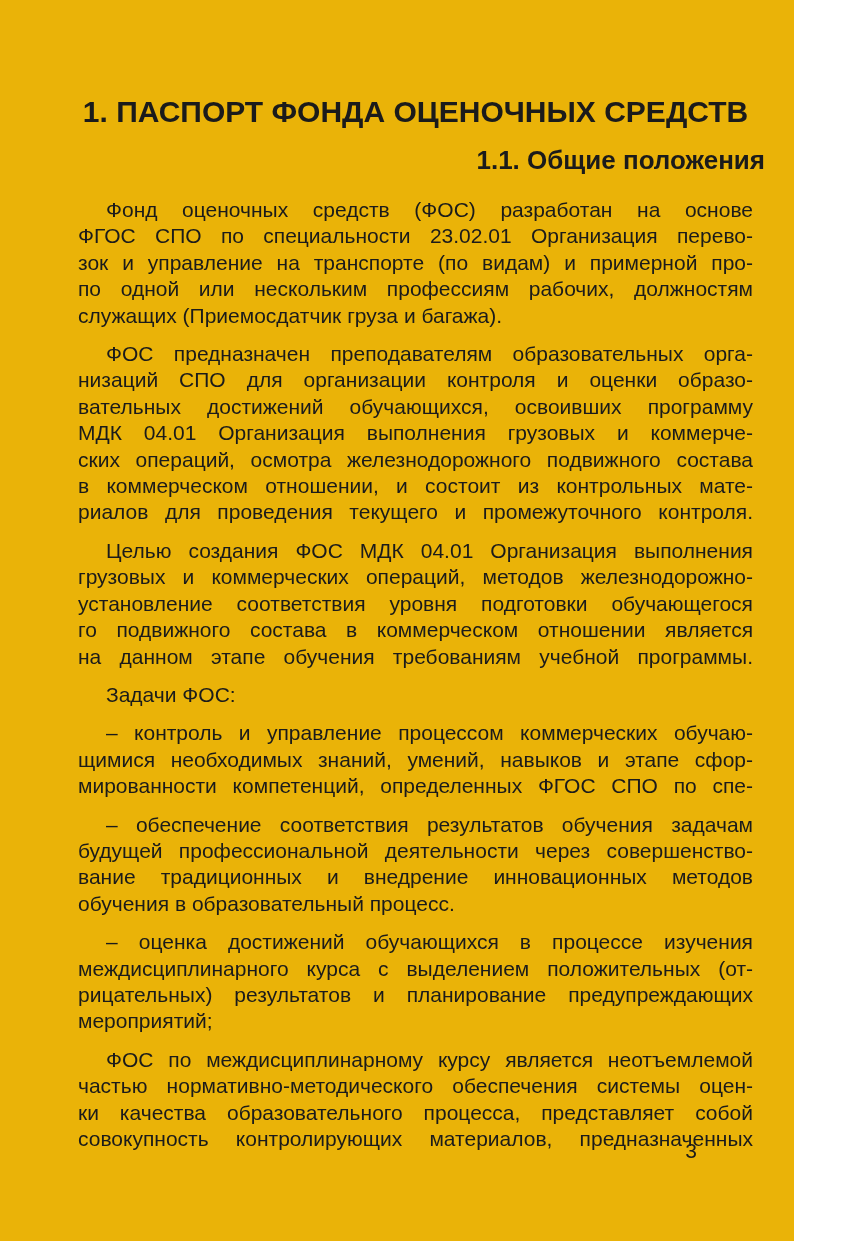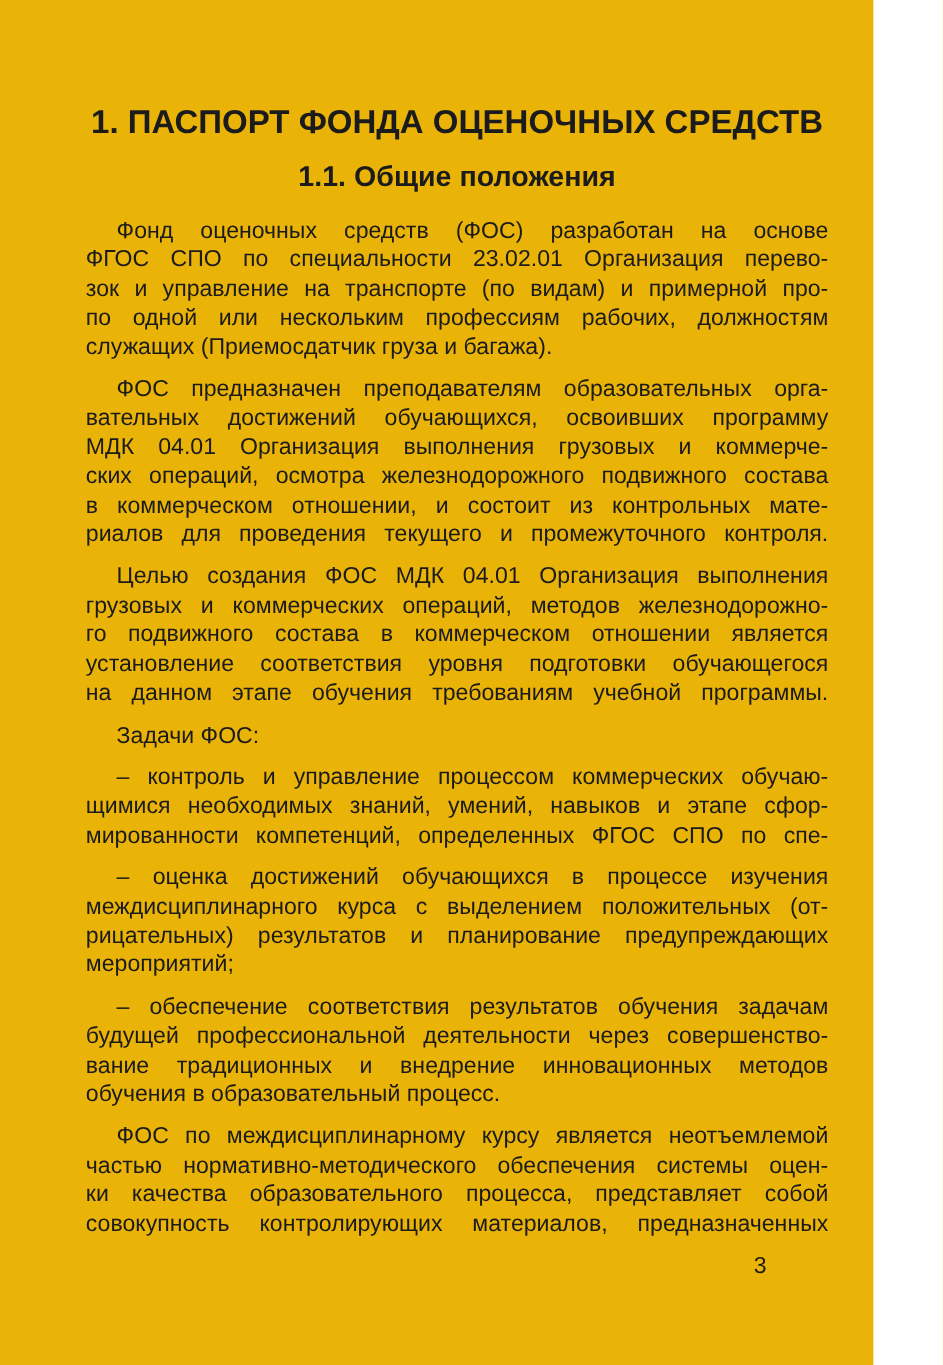--- a/index.html
+++ b/index.html
@@ -30,21 +30,21 @@
     font-weight: bold;
     text-align: center;
     letter-spacing: 0px;
     white-space: nowrap;
   }
   .subtitle {
     margin-top: 14px;
     font-size: 26px;
     line-height: 32px;
     font-weight: bold;
-    text-align: center;
+    text-align: right;
   }
   .body-text {
     margin-top: 21px;
     font-size: 21px;
   }
   .paragraph {
     margin: 12px;
     padding: 0;
   }
   .line {
@@ -78,52 +78,53 @@
     <div class="body-text">
         <div class="paragraph">
           <div class="line first">Фонд оценочных средств (ФОС) разработан на основе</div>
           <div class="line">ФГОС СПО по специальности 23.02.01 Организация перево-</div>
           <div class="line">зок и управление на транспорте (по видам) и примерной про-</div>
           <div class="line">по одной или нескольким профессиям рабочих, должностям</div>
           <div class="line last">служащих (Приемосдатчик груза и багажа).</div>
         </div>
         <div class="paragraph">
           <div class="line first">ФОС предназначен преподавателям образовательных орга-</div>
+          <div class="line">низаций СПО для организации контроля и оценки образо-</div>
           <div class="line">вательных достижений обучающихся, освоивших программу</div>
           <div class="line">МДК 04.01 Организация выполнения грузовых и коммерче-</div>
           <div class="line">ских операций, осмотра железнодорожного подвижного состава</div>
           <div class="line">в коммерческом отношении, и состоит из контрольных мате-</div>
           <div class="line">риалов для проведения текущего и промежуточного контроля.</div>
         </div>
         <div class="paragraph">
           <div class="line first">Целью создания ФОС МДК 04.01 Организация выполнения</div>
           <div class="line">грузовых и коммерческих операций, методов железнодорожно-</div>
+          <div class="line">установление соответствия уровня подготовки обучающегося</div>
           <div class="line">го подвижного состава в коммерческом отношении является</div>
-          <div class="line">установление соответствия уровня подготовки обучающегося</div>
           <div class="line">на данном этапе обучения требованиям учебной программы.</div>
         </div>
         <div class="paragraph">
           <div class="line first last">Задачи ФОС:</div>
         </div>
         <div class="paragraph">
           <div class="line first">– контроль и управление процессом коммерческих обучаю-</div>
           <div class="line">щимися необходимых знаний, умений, навыков и этапе сфор-</div>
           <div class="line">мированности компетенций, определенных ФГОС СПО по спе-</div>
         </div>
         <div class="paragraph">
+          <div class="line first">– обеспечение соответствия результатов обучения задачам</div>
+          <div class="line">будущей профессиональной деятельности через совершенство-</div>
+          <div class="line">вание традиционных и внедрение инновационных методов</div>
+          <div class="line last">обучения в образовательный процесс.</div>
+        </div>
+        <div class="paragraph">
           <div class="line first">– оценка достижений обучающихся в процессе изучения</div>
           <div class="line">междисциплинарного курса с выделением положительных (от-</div>
           <div class="line">рицательных) результатов и планирование предупреждающих</div>
           <div class="line last">мероприятий;</div>
-        </div>
-        <div class="paragraph">
-          <div class="line first">– обеспечение соответствия результатов обучения задачам</div>
-          <div class="line">будущей профессиональной деятельности через совершенство-</div>
-          <div class="line">вание традиционных и внедрение инновационных методов</div>
-          <div class="line last">обучения в образовательный процесс.</div>
         </div>
         <div class="paragraph">
           <div class="line first">ФОС по междисциплинарному курсу является неотъемлемой</div>
           <div class="line">частью нормативно-методического обеспечения системы оцен-</div>
           <div class="line">ки качества образовательного процесса, представляет собой</div>
           <div class="line">совокупность контролирующих материалов, предназначенных</div>
         </div>
       </div>
   </div>
   <div class="page-number">3</div>

